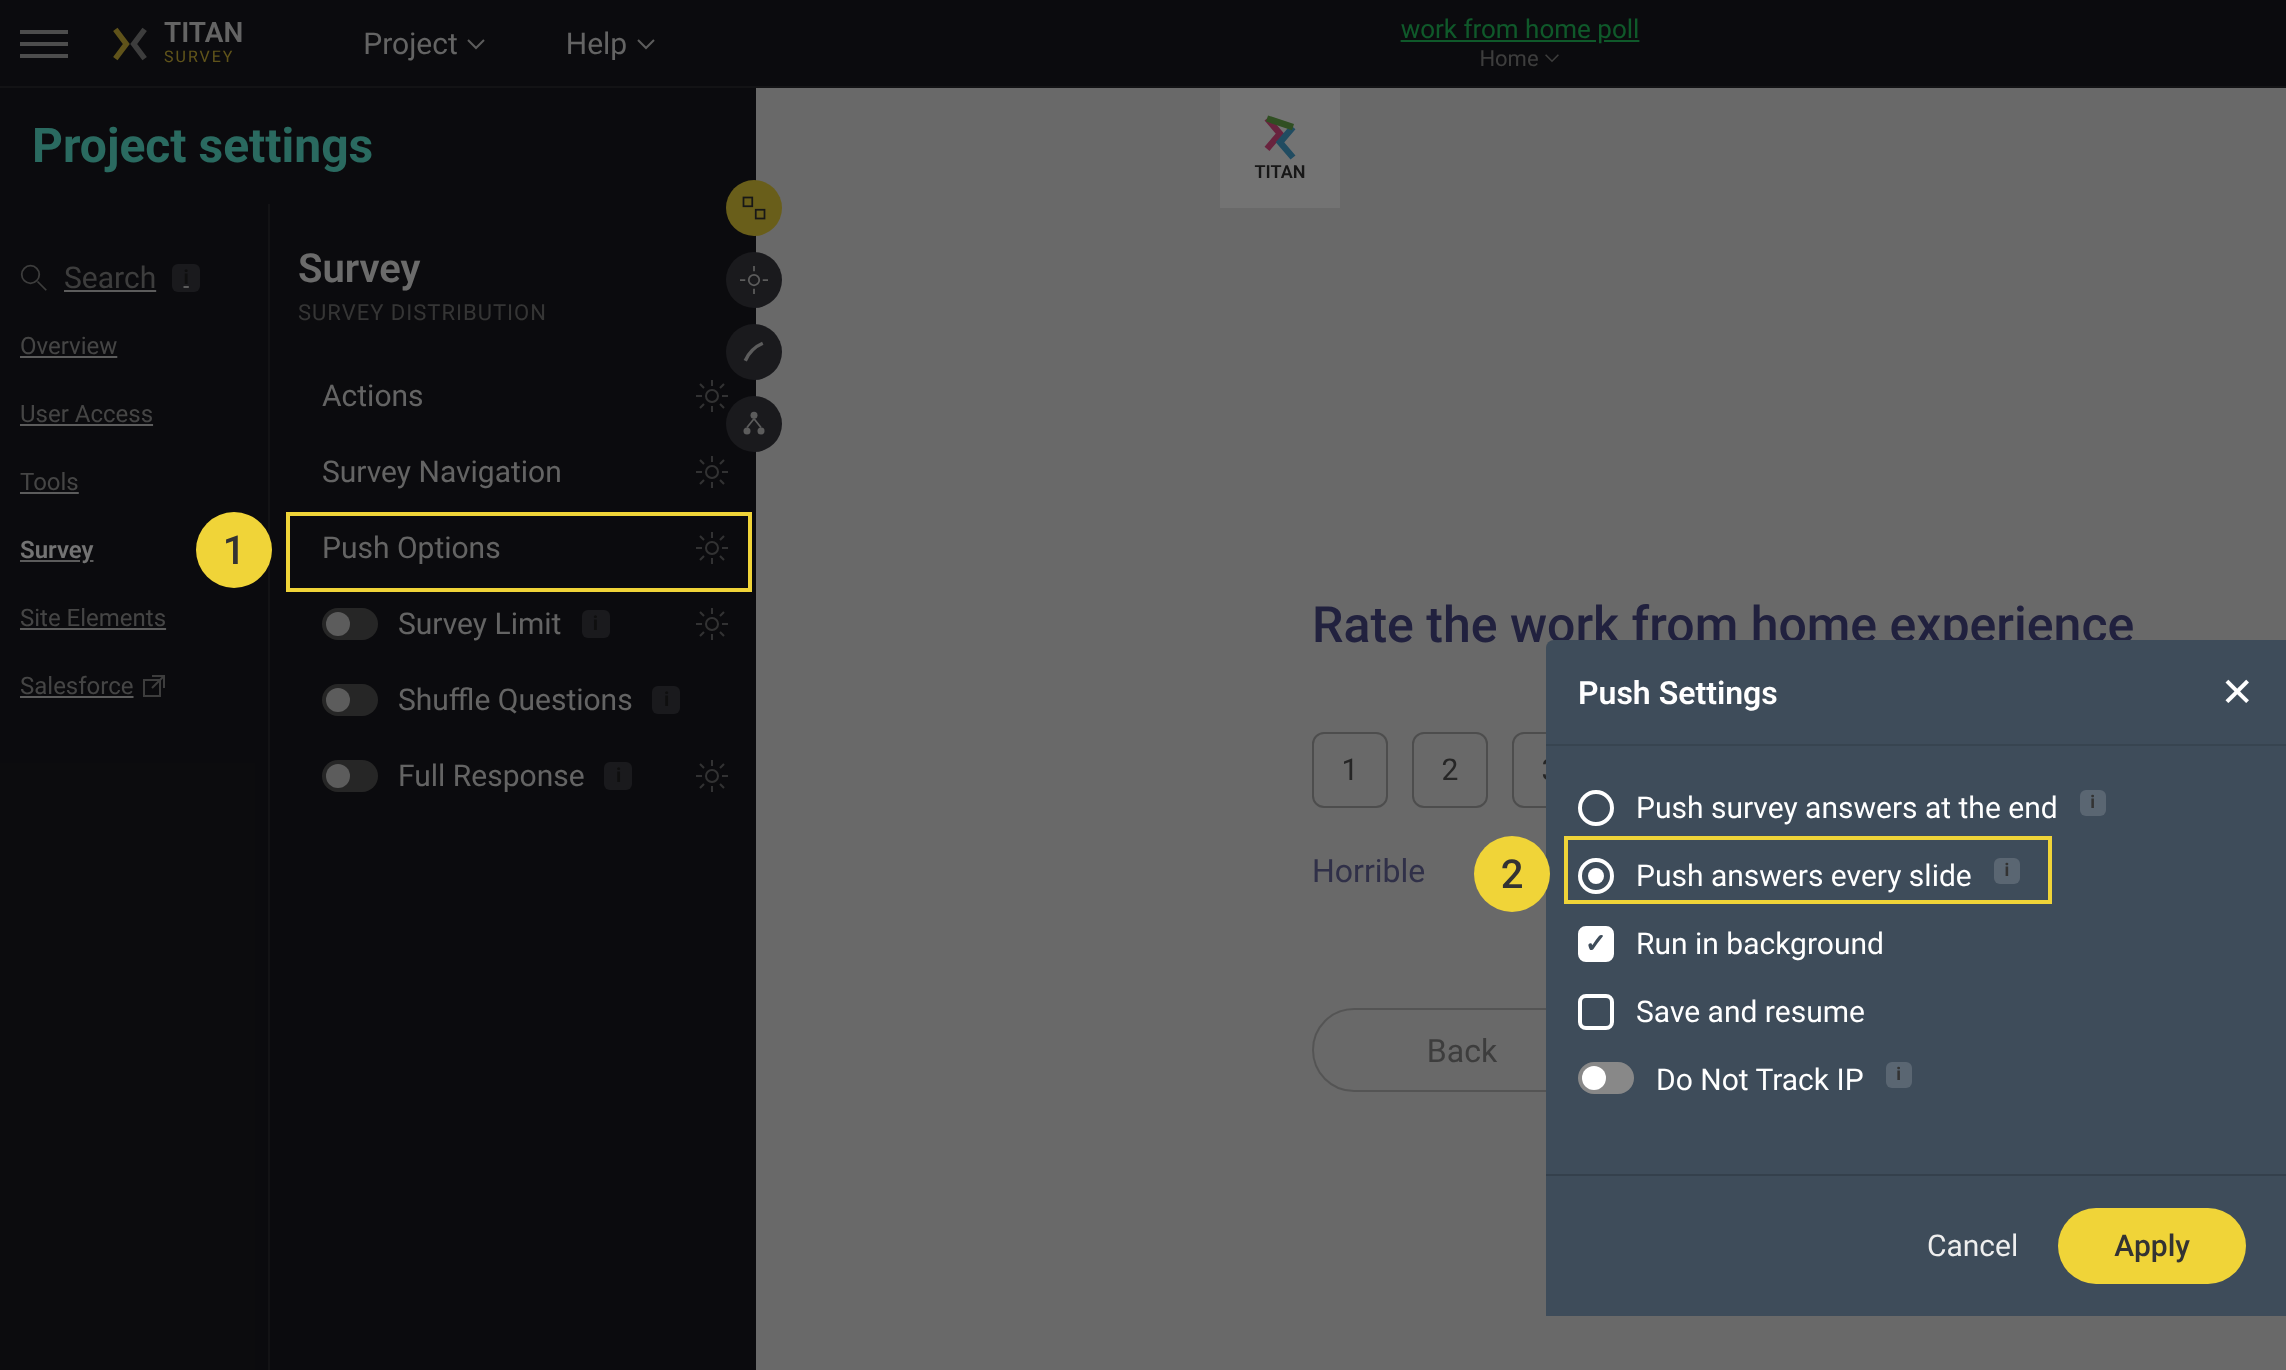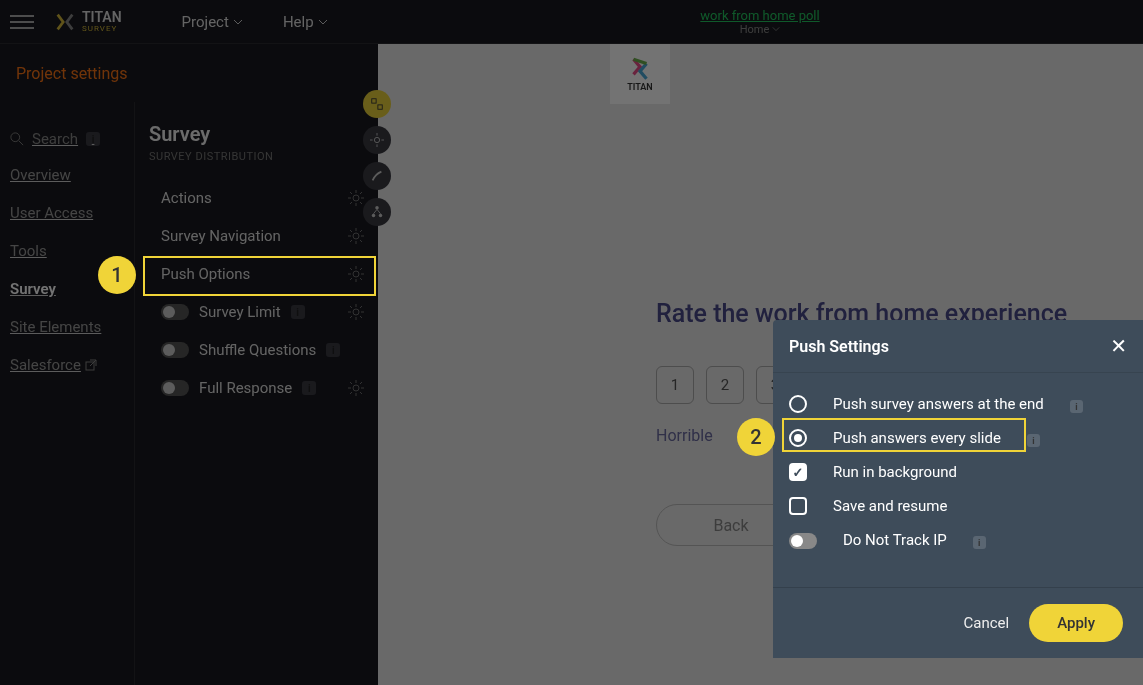--- a/index.html
+++ b/index.html
@@ -14,28 +14,28 @@
   .logo-text { font-size: 14px; font-weight: 600; color: #ddd; line-height: 1; }
   .logo-sub { font-size: 8px; color: #d4b93a; letter-spacing: 1px; }
   .nav-item { color: #ddd; font-size: 15px; margin-right: 40px; cursor: pointer; display: flex; align-items: center; gap: 4px; }
   .nav-item svg { width: 10px; height: 10px; }
   .topbar-center { position: absolute; left: 50%; transform: translateX(-50%); text-align: center; width: 400px; left: 760px; }
   .project-name { color: #22c55e; font-size: 13px; text-decoration: underline; }
   .home-crumb { color: #888; font-size: 11px; display: flex; justify-content: center; align-items: center; gap: 3px; }
 
   
   .page-title-bar { height: 58px; padding: 0 16px; display: flex; align-items: center; }
-  .page-title { font-size: 16px; font-weight: 400; color: #f97316; }
+  .page-title { font-size: 24px; font-weight: 700; color: #5eead4; }
 
   
   .left-col1 { position: absolute; top: 102px; left: 0; width: 135px; height: 583px; border-right: 1px solid #2a2a30; padding-top: 20px; text-decoration: underline; }
   .search-row { display: flex; align-items: center; gap: 8px; padding: 8px 10px; color: #888; font-size: 15px; cursor: pointer; }
   .search-row svg { width: 14px; height: 14px; }
   .info-badge { background: #3a3a42; color: #222; font-size: 10px; font-weight: bold; border-radius: 3px; width: 14px; height: 14px; display: inline-flex; align-items: center; justify-content: center; }
-  .sidebar-link { padding: 10px 10px; color: #999; font-size: 15px; cursor: pointer; display:flex; align-items:center; gap:4px;}
+  .sidebar-link { padding: 10px 10px; color: #999; font-size: 12px; cursor: pointer; display:flex; align-items:center; gap:4px;}
   .sidebar-link.active { color: #fff; font-weight: 600; }
 
   .left-col2 { position: absolute; top: 102px; left: 135px; width: 243px; height: 583px; padding: 20px 0 0 14px; }
   .col2-title { font-size: 20px; font-weight: 600; color: #eee; margin-bottom: 4px; }
   .col2-sub { font-size: 11px; color: #777; letter-spacing: 0.5px; margin-bottom: 16px; }
   .col2-item { display: flex; align-items: center; justify-content: space-between; padding: 10px 14px 10px 12px; color: #ddd; font-size: 15px; cursor: pointer; }
   .col2-item .left { display: flex; align-items: center; gap: 10px; }
   .gear { width: 16px; height: 16px; opacity: 0.6; }
   .toggle { width: 28px; height: 16px; background: #555; border-radius: 10px; position: relative; }
   .toggle::after { content:""; position:absolute; width:12px; height:12px; background:#ccc; border-radius:50%; top:2px; left:2px; }
@@ -64,21 +64,21 @@
   .highlight-box { position:absolute; z-index:19; border: 2px solid #f0d438; }
   .hl1 { top: 256px; left: 143px; width: 233px; height: 40px; }
   .hl2 { top: 418px; left: 782px; width: 244px; height: 34px; }
 
   
   .modal { position: absolute; z-index: 15; right: 0; top: 320px; width: 370px; background: #3e4c5a; color: #fff; border-top-left-radius: 4px;}
   .modal-head { display: flex; justify-content: space-between; align-items: center; padding: 14px 16px; border-bottom: 1px solid rgba(0,0,0,0.1);}
   .modal-title { font-size: 16px; font-weight: 600; }
   .close-x { cursor: pointer; font-size: 20px; }
   .modal-body { padding: 14px 16px 30px; background: #3e4c5a; }
-  .opt-row { display: flex; align-items: flex-end; gap: 26px; padding: 8px 0; font-size: 15px; }
+  .opt-row { display: flex; align-items: flex-start; gap: 11px; padding: 8px 0; font-size: 15px; }
   .radio { width: 18px; height: 18px; border: 2px solid #fff; border-radius: 50%; display:flex; align-items:center; justify-content:center; flex-shrink:0;}
   .radio.checked::after { content:""; width:8px; height:8px; background:#fff; border-radius:50%; }
   .checkbox { width: 18px; height: 18px; border: 2px solid #fff; border-radius: 4px; display:flex; align-items:center; justify-content:center; flex-shrink:0;}
   .checkbox.checked { background:#fff; color:#3e4c5a; }
   .checkbox.checked::after { content:"✓"; font-size:13px; font-weight:bold;}
   .mini-toggle { width: 28px; height: 16px; background: #888; border-radius: 10px; position: relative; flex-shrink:0;}
   .mini-toggle::after { content:""; position:absolute; width:12px; height:12px; background:#fff; border-radius:50%; top:2px; left:2px; }
   .modal-footer { display:flex; justify-content:flex-end; gap:20px; align-items:center; padding: 16px 20px; border-top: 1px solid rgba(0,0,0,0.15);}
   .btn-cancel { color:#eee; font-size:15px; cursor:pointer; }
   .btn-apply { background:#f0d438; color:#333; font-size:15px; font-weight:500; padding: 10px 28px; border-radius: 22px; cursor:pointer; }

